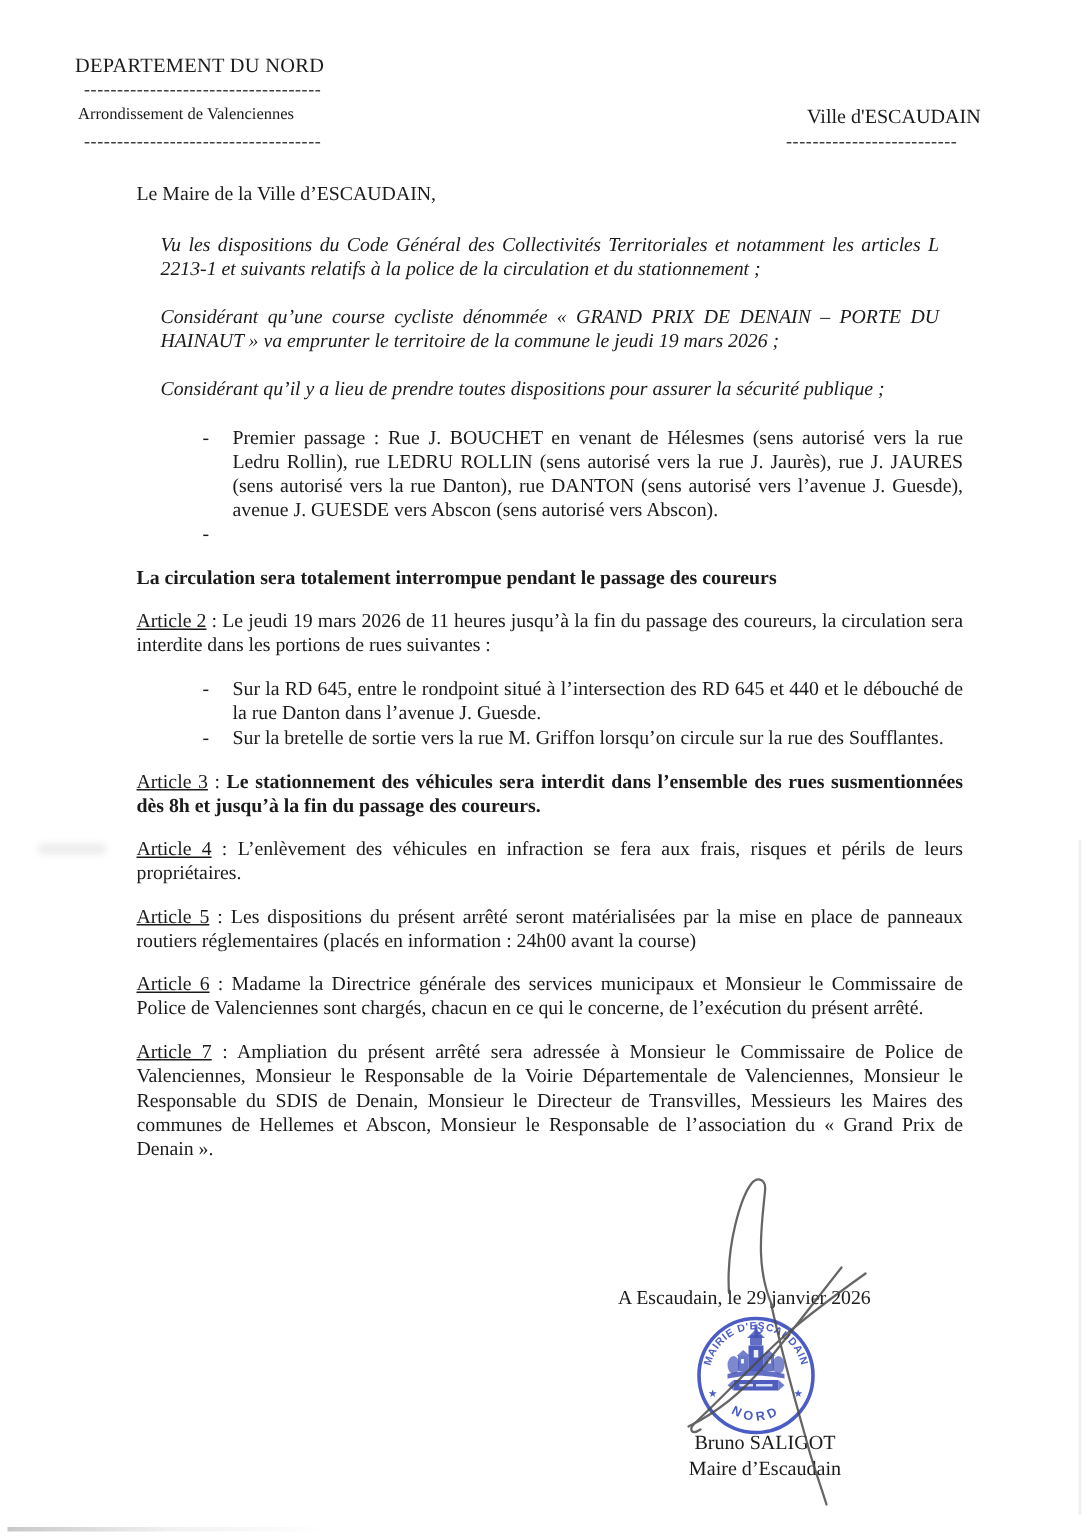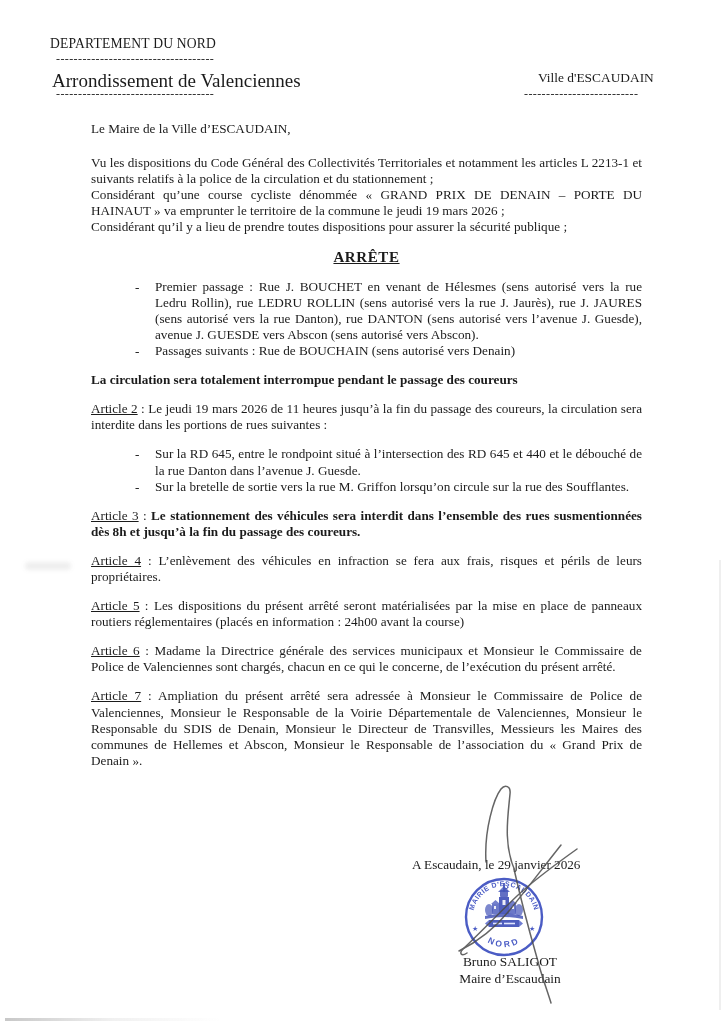--- a/index.html
+++ b/index.html
@@ -5,32 +5,32 @@
   html,body{margin:0;padding:0;background:#ffffff;}
   .page{
     position:relative;width:721px;height:1025px;background:#fff;overflow:hidden;
     font-family:"Liberation Serif", serif;color:#1b1b1b;
   }
   
   .hdr-item{position:absolute;white-space:nowrap;}
   .dept{left:50px;top:36px;font-size:13.6px;letter-spacing:.2px;}
   .rule{font-size:12px;letter-spacing:.4px;color:#2a2a2a;line-height:10px;}
   .rule1{left:56px;top:54px;}
-  .arrond{left:52px;top:70px;font-size:19px;}
+  .arrond{left:52px;top:70px;font-size:11px;}
   .rule2{left:56px;top:89px;}
   .ville{left:538px;top:70px;font-size:13.4px;}
   .rule3{left:524px;top:89px;}
   
   .content{
     position:absolute;left:91px;top:121px;width:551px;
     font-size:13.2px;line-height:16.1px;text-align:justify;
   }
   .content p{margin:0 0 13px 0;}
   .intro{margin:0 0 18px 0 !important;text-align:left;}
-  .preamble p{margin:0;}
+  .preamble p{margin:16px;font-style:italic;}
   .preamble{margin:0 0 13px 0;}
   .title{
     text-align:center;font-weight:bold;font-size:15px;letter-spacing:.6px;
     margin:13px 0 14px 0 !important;
   }
   .title span{text-decoration:underline;}
   .art-label{text-decoration:underline;}
   sup{font-size:9px;line-height:0;}
   .bold{font-weight:bold;}
   ul.bullets{list-style:none;margin:0 0 13px 0;padding:0;}
@@ -70,31 +70,29 @@
   <div class="content">
 
     <p class="intro">Le Maire de la Ville d’ESCAUDAIN,</p>
 
     <div class="preamble">
       <p>Vu les dispositions du Code Général des Collectivités Territoriales et notamment les articles L 2213-1 et suivants relatifs à la police de la circulation et du stationnement ;</p>
       <p>Considérant qu’une course cycliste dénommée « GRAND PRIX DE DENAIN – PORTE DU HAINAUT » va emprunter le territoire de la commune le jeudi 19 mars 2026 ;</p>
       <p>Considérant qu’il y a lieu de prendre toutes dispositions pour assurer la sécurité publique ;</p>
     </div>
 
-    <p class="title"><span>ARRÊTE</span></p>
 
 
     <ul class="bullets">
       <li>
         <span class="b-dash">-</span>
         <span class="b-text">Premier passage : Rue J. BOUCHET en venant de Hélesmes (sens autorisé vers la rue Ledru Rollin), rue LEDRU ROLLIN (sens autorisé vers la rue J. Jaurès), rue J. JAURES (sens autorisé vers la rue Danton), rue DANTON (sens autorisé vers l’avenue J. Guesde), avenue J. GUESDE vers Abscon (sens autorisé vers Abscon).</span>
       </li>
       <li>
         <span class="b-dash">-</span>
-        <span class="b-text">Passages suivants : Rue de BOUCHAIN (sens autorisé vers Denain)</span>
       </li>
     </ul>
 
     <p class="interlude">La circulation sera totalement interrompue pendant le passage des coureurs</p>
 
     <p>
       <span class="art-label">Article 2</span><span> : </span><span>Le jeudi 19 mars 2026 de 11 heures jusqu’à la fin du passage des coureurs, la circulation sera interdite dans les portions de rues suivantes :</span>
     </p>
 
     <ul class="bullets">

